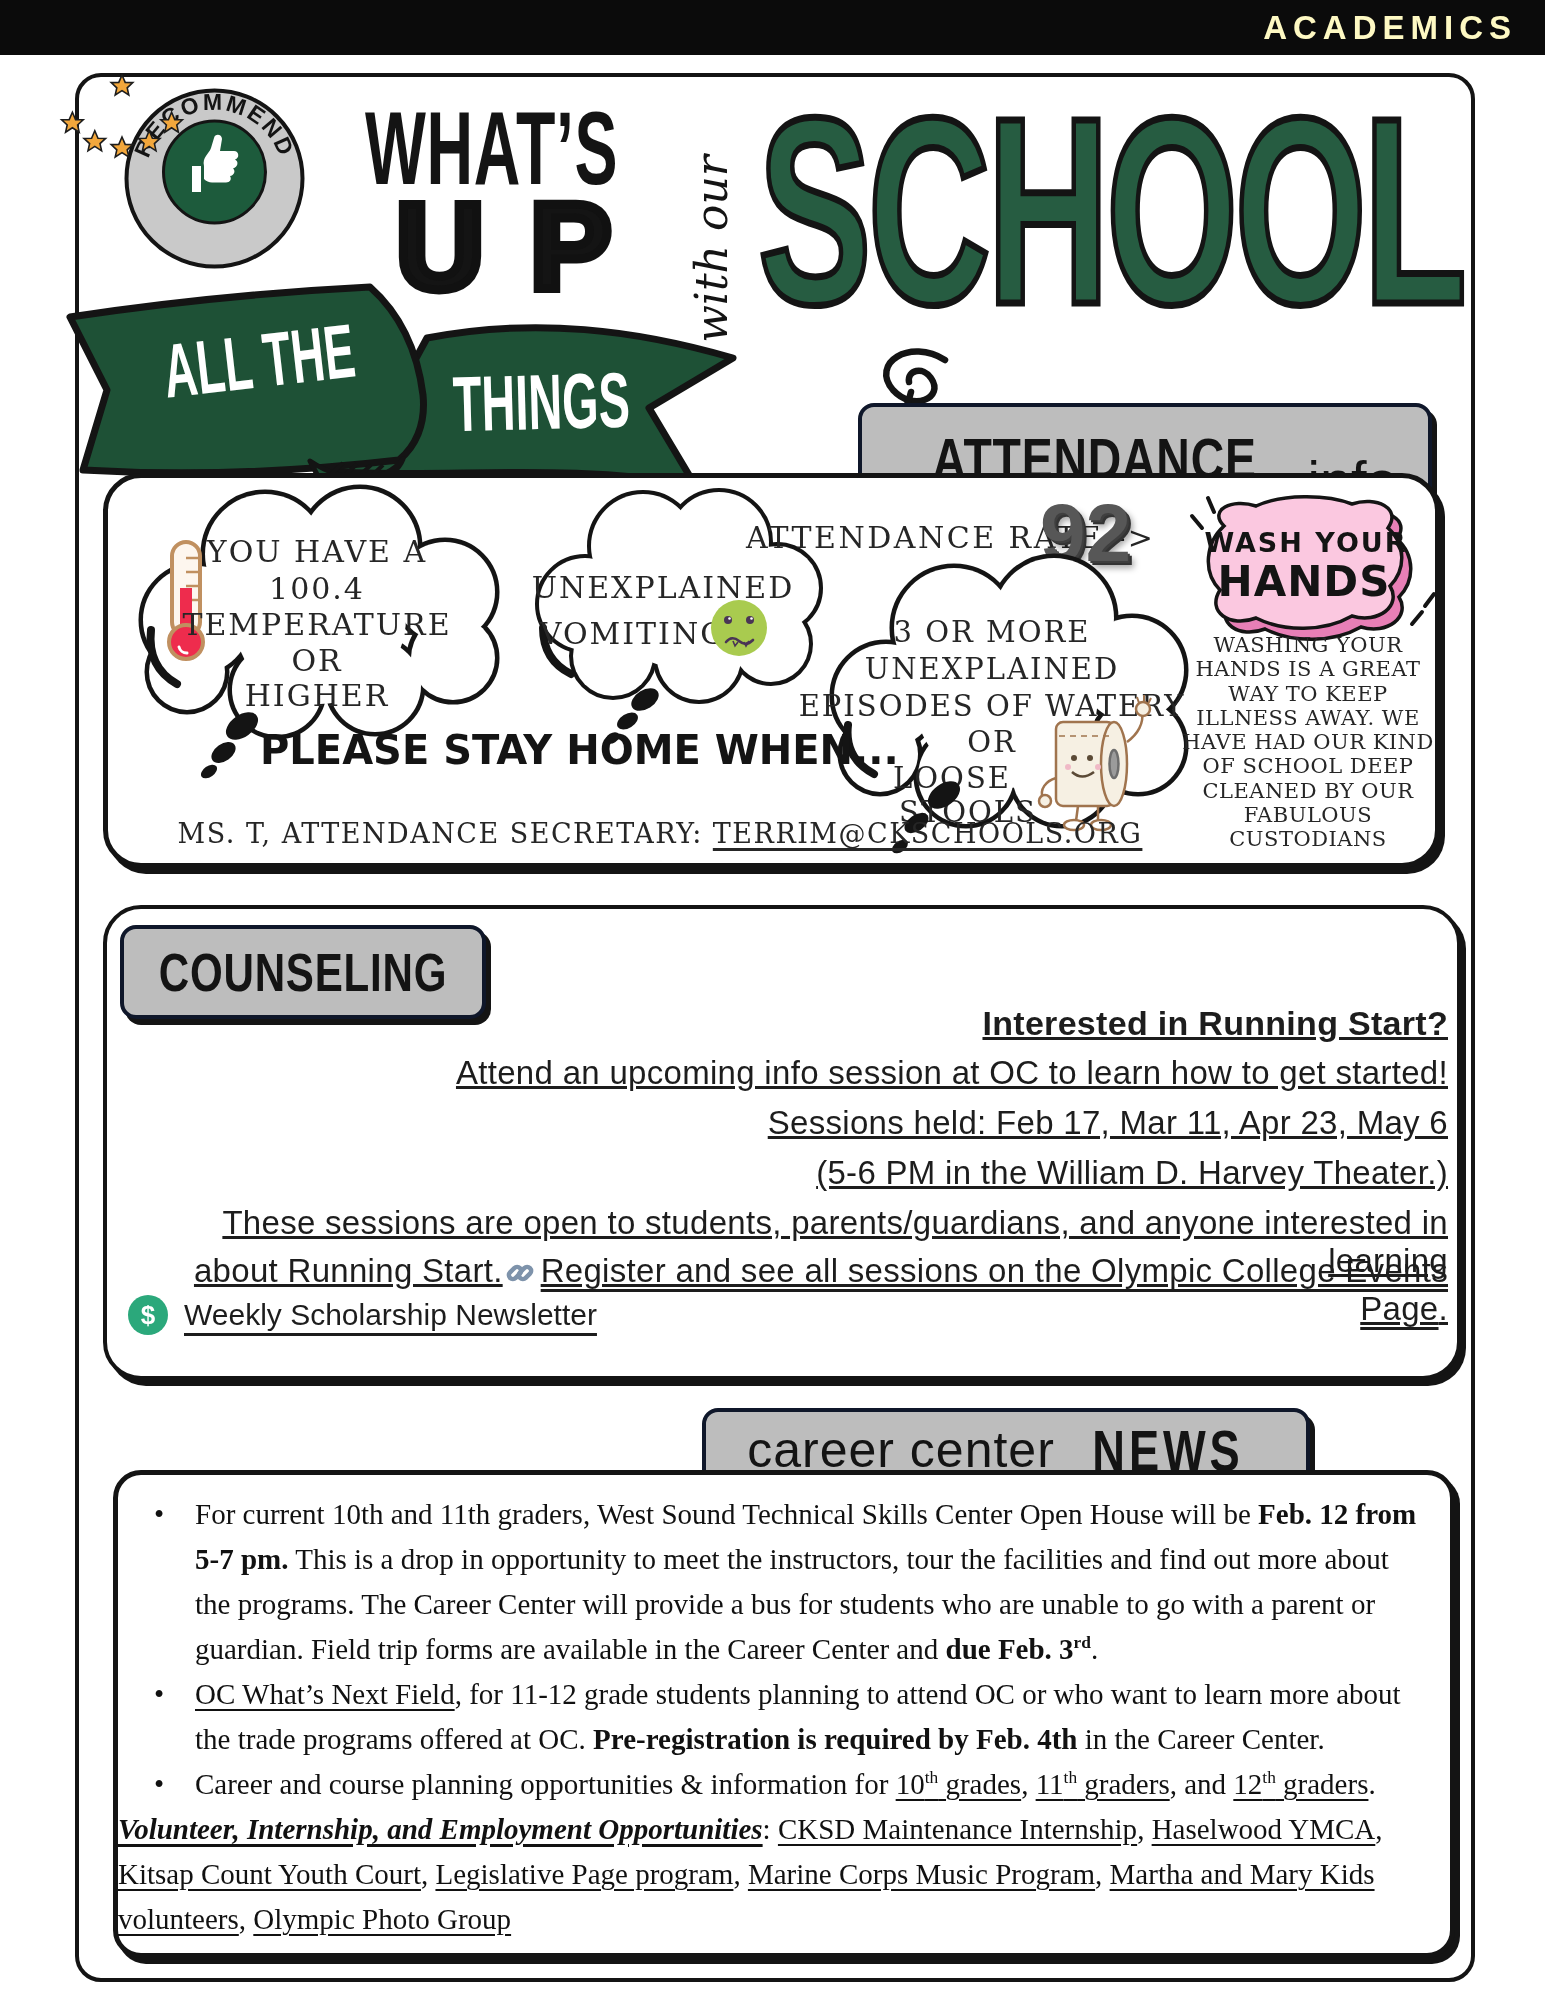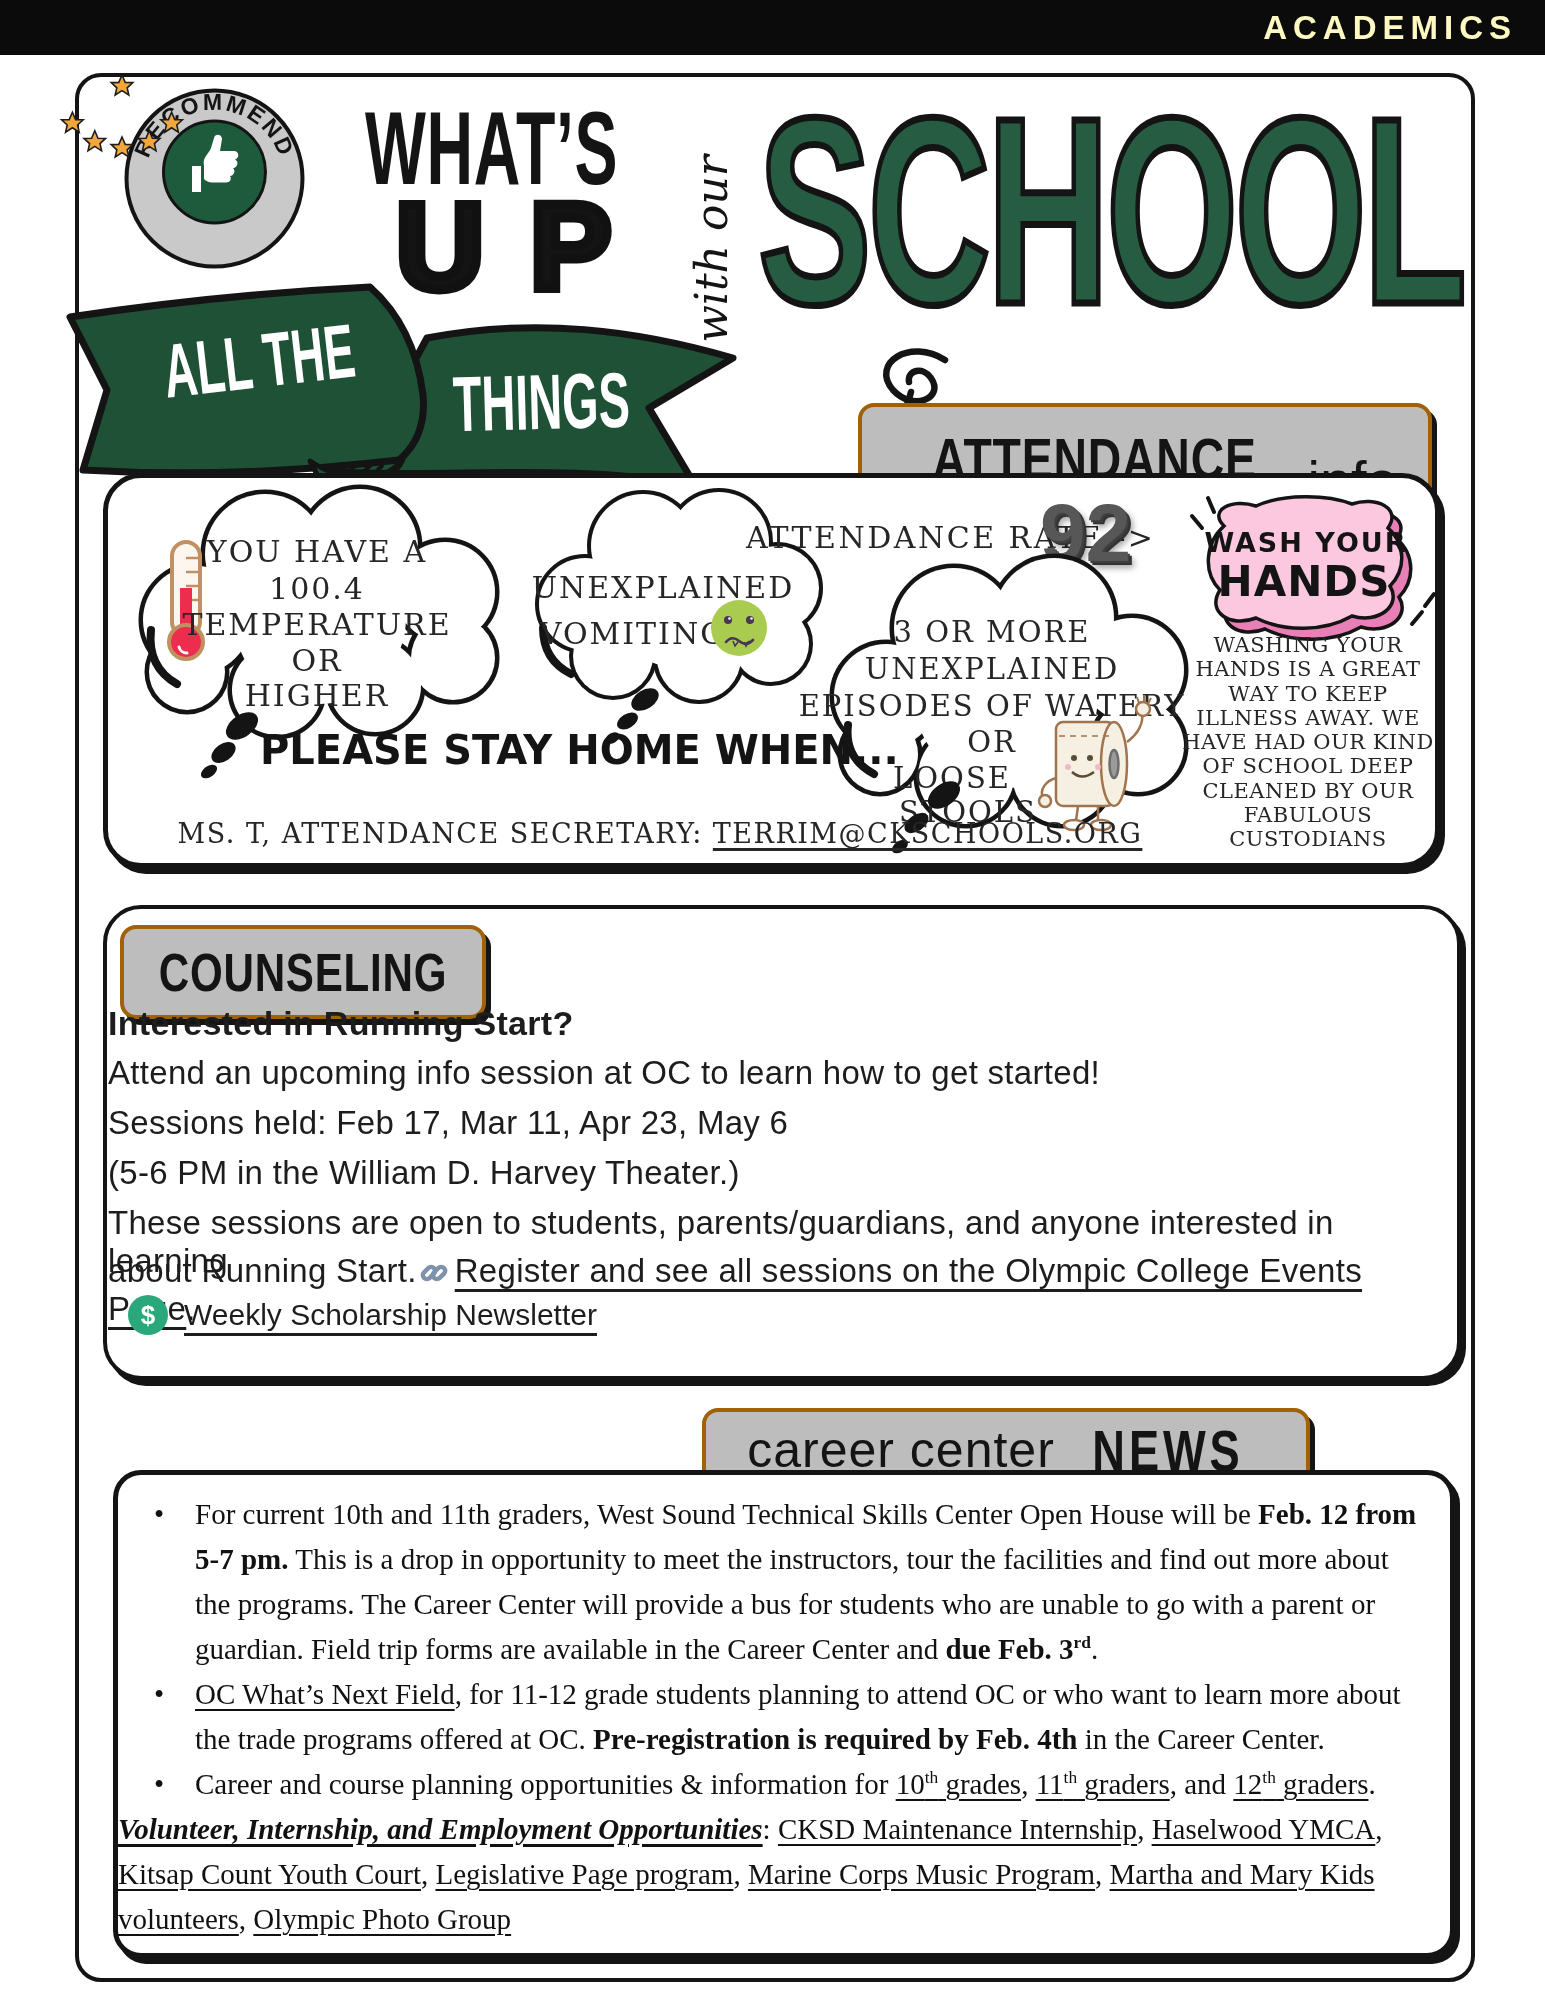--- a/index.html
+++ b/index.html
@@ -20,21 +20,21 @@
   .whats{left:365px;top:96px;font-size:104px;font-weight:bold;letter-spacing:1px;
          transform:scaleX(.62);transform-origin:left top;line-height:1;}
   .up{left:396px;top:186px;font-size:122px;font-weight:800;letter-spacing:46px;
       -webkit-text-stroke:9px #111;line-height:1;}
   .script{left:562px;top:223px;width:300px;height:52px;transform:rotate(-90deg);
           font-family:"DejaVu Serif",serif;font-style:italic;font-size:44px;text-align:center;line-height:52px;}
   .school{left:758px;top:78px;font-size:266px;font-weight:800;letter-spacing:-6px;line-height:1;
           color:#265C41;-webkit-text-stroke:7px #141414;transform:scale(0.64,1);transform-origin:left top;}
 
   
-  .pill{background:#bdbdbd;border:4px solid #a16207;border-radius:16px;box-shadow:5px 6px 0 #141414;
+  .pill{background:#bdbdbd;border:4px solid #0f172a;border-radius:16px;box-shadow:5px 6px 0 #141414;
         display:flex;align-items:center;justify-content:center;}
   .att-label{left:858px;top:403px;width:566px;height:102px;}
   .att-label .b{font-size:58px;font-weight:800;transform:scaleX(.8);letter-spacing:1px;}
   .att-label .l{font-size:56px;font-weight:400;margin-left:10px;margin-top:44px;}
   .couns-label{left:120px;top:925px;width:358px;height:86px;}
   .couns-label .b{font-size:54px;font-weight:800;transform:scaleX(.78);letter-spacing:1px;}
   .news-label{left:702px;top:1408px;width:600px;height:76px;}
   .news-label .l{font-size:50px;font-weight:400;letter-spacing:1px;}
   .news-label .b{font-size:58px;font-weight:800;transform:scaleX(.78);letter-spacing:5px;margin-left:16px;}
 
@@ -52,21 +52,21 @@
   .wash-body{left:1178px;top:633px;width:260px;text-align:center;font-size:21px;line-height:24.3px;letter-spacing:.5px;}
   .stay-home{left:260px;top:727px;width:800px;font-size:40px;font-weight:800;
              font-family:"DejaVu Sans",sans-serif;letter-spacing:0px;}
   .tagline{left:160px;top:785px;width:1000px;text-align:center;font-size:27px;letter-spacing:1.5px;}
   .secretary{left:160px;top:818px;width:1000px;text-align:center;font-size:27px;letter-spacing:1.5px;}
   .secretary a{color:#262626;text-decoration:underline;text-underline-offset:5px;text-decoration-thickness:2.5px;}
 
   .dot-blob{background:#141414;border-radius:50%;}
 
   
-  .couns-line{left:108px;width:1350px;text-align:left;font-size:33px;color:#1d1d1d;letter-spacing:.3px;}
+  .couns-line{left:98px;width:1350px;text-align:right;font-size:33px;color:#1d1d1d;letter-spacing:.3px;text-decoration:underline;}
   .couns-head{font-weight:bold;font-size:34px;}
   .couns-link{color:#1d1d1d;text-decoration:underline;text-underline-offset:7px;text-decoration-thickness:2.5px;}
   .link-ico{display:inline-block;vertical-align:-4px;margin:0 6px 0 2px;}
   .schol-row{left:128px;top:1295px;display:flex;align-items:center;gap:16px;}
   .dollar{width:40px;height:40px;border-radius:50%;background:#2BA87B;box-shadow:inset 0 0 0 3px #20States;
           display:flex;align-items:center;justify-content:center;color:#fff;font-size:26px;font-weight:bold;}
   .schol-row a{font-size:30px;color:#1d1d1d;text-decoration:underline;text-underline-offset:8px;text-decoration-thickness:2.5px;}
 
   
   .career-body{left:140px;top:1492px;width:1280px;font-family:"Liberation Serif",serif;

